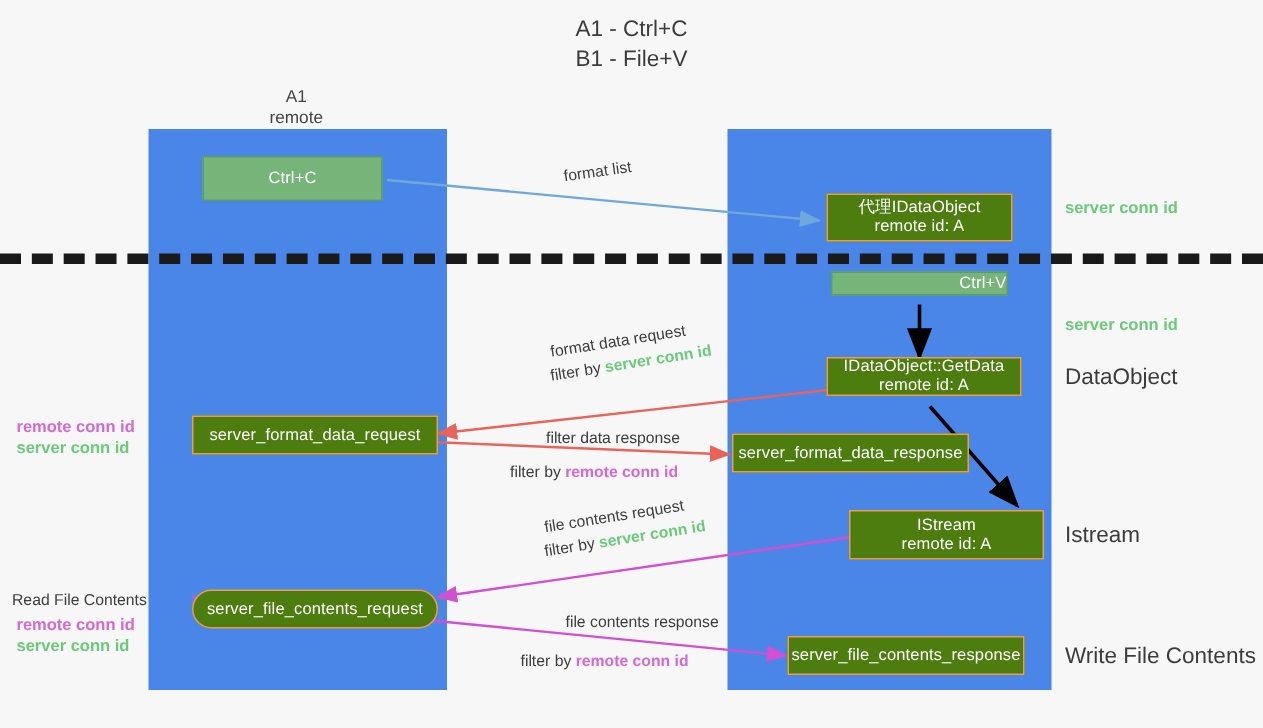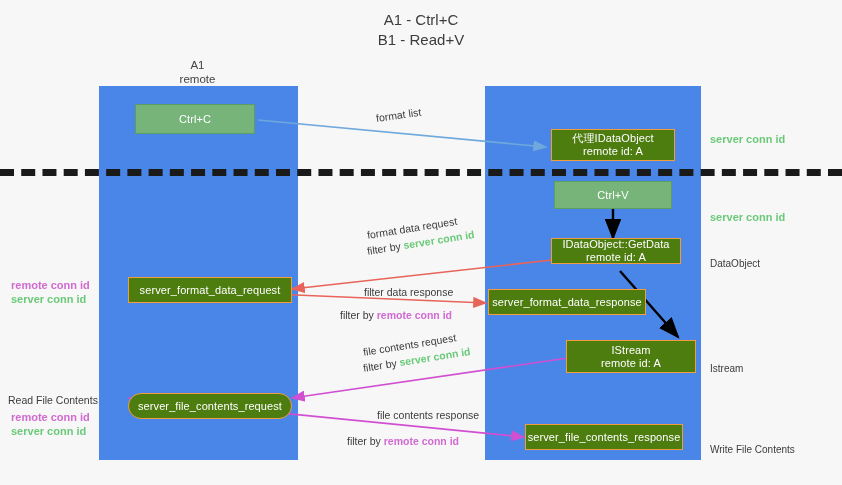--- a/index.html
+++ b/index.html
@@ -48,38 +48,38 @@
     left:0;top:169px;width:842px;height:0;
     border-top:7px dashed #1a1a1a;
   }
 
   
   .connlabel{font-size:11px;font-weight:bold;line-height:14px;}
   .green-t{color:#6aca79;}
   .magenta-t{color:#d26ad2;}
 
   
-  .annot{font-size:10px;color:#3c3c3c;line-height:14px;margin-top:12px;}
+  .annot{font-size:15px;color:#3c3c3c;line-height:14px;}
 
   
   .albl{font-size:10.5px;line-height:14px;color:#3c3c3c;white-space:nowrap;}
   .albl b{font-weight:bold;}
   .rot-9{transform:rotate(-9deg);transform-origin:left top;}
   .rot-8{transform:rotate(-8deg);transform-origin:left top;}
 
   svg.overlay{position:absolute;left:0;top:0;width:842px;height:485px;pointer-events:none;}
 </style>
 </head>
 <body>
 
 <div id="stage">
 
   <div class="abs title">
     <div>A1 - Ctrl+C</div>
-    <div>B1 - Read+V</div>
+    <div>B1 - File+V</div>
   </div>
 
   <div class="abs colhead" style="left:140px;top:58px;width:115px;">
     <div>A1</div>
     <div>remote</div>
   </div>
 
   <div class="abs lane" style="left:99px;top:86px;width:199px;height:374px;"></div>
   <div class="abs lane" style="left:485px;top:86px;width:216px;height:374px;"></div>
 
@@ -126,21 +126,21 @@
 
   <div class="abs box orange" style="left:128px;top:393px;width:164px;height:26px;border-radius:13px;">
     <span>server_file_contents_request</span>
   </div>
 
   <div class="abs box orange" style="left:551px;top:129px;width:124px;height:32px;">
     <span>代理IDataObject</span>
     <span class="l2">remote id: A</span>
   </div>
 
-  <div class="abs box green" style="left:554px;top:181px;width:118px;height:28px;">
+  <div class="abs box green" style="left:554px;top:181px;width:118px;height:16px;align-items:flex-end;">
     <span>Ctrl+V</span>
   </div>
 
   <div class="abs box orange" style="left:551px;top:238px;width:130px;height:26px;">
     <span>IDataObject::GetData</span>
     <span class="l2">remote id: A</span>
   </div>
 
   <div class="abs box orange" style="left:566px;top:340px;width:130px;height:33px;">
     <span>IStream</span>

